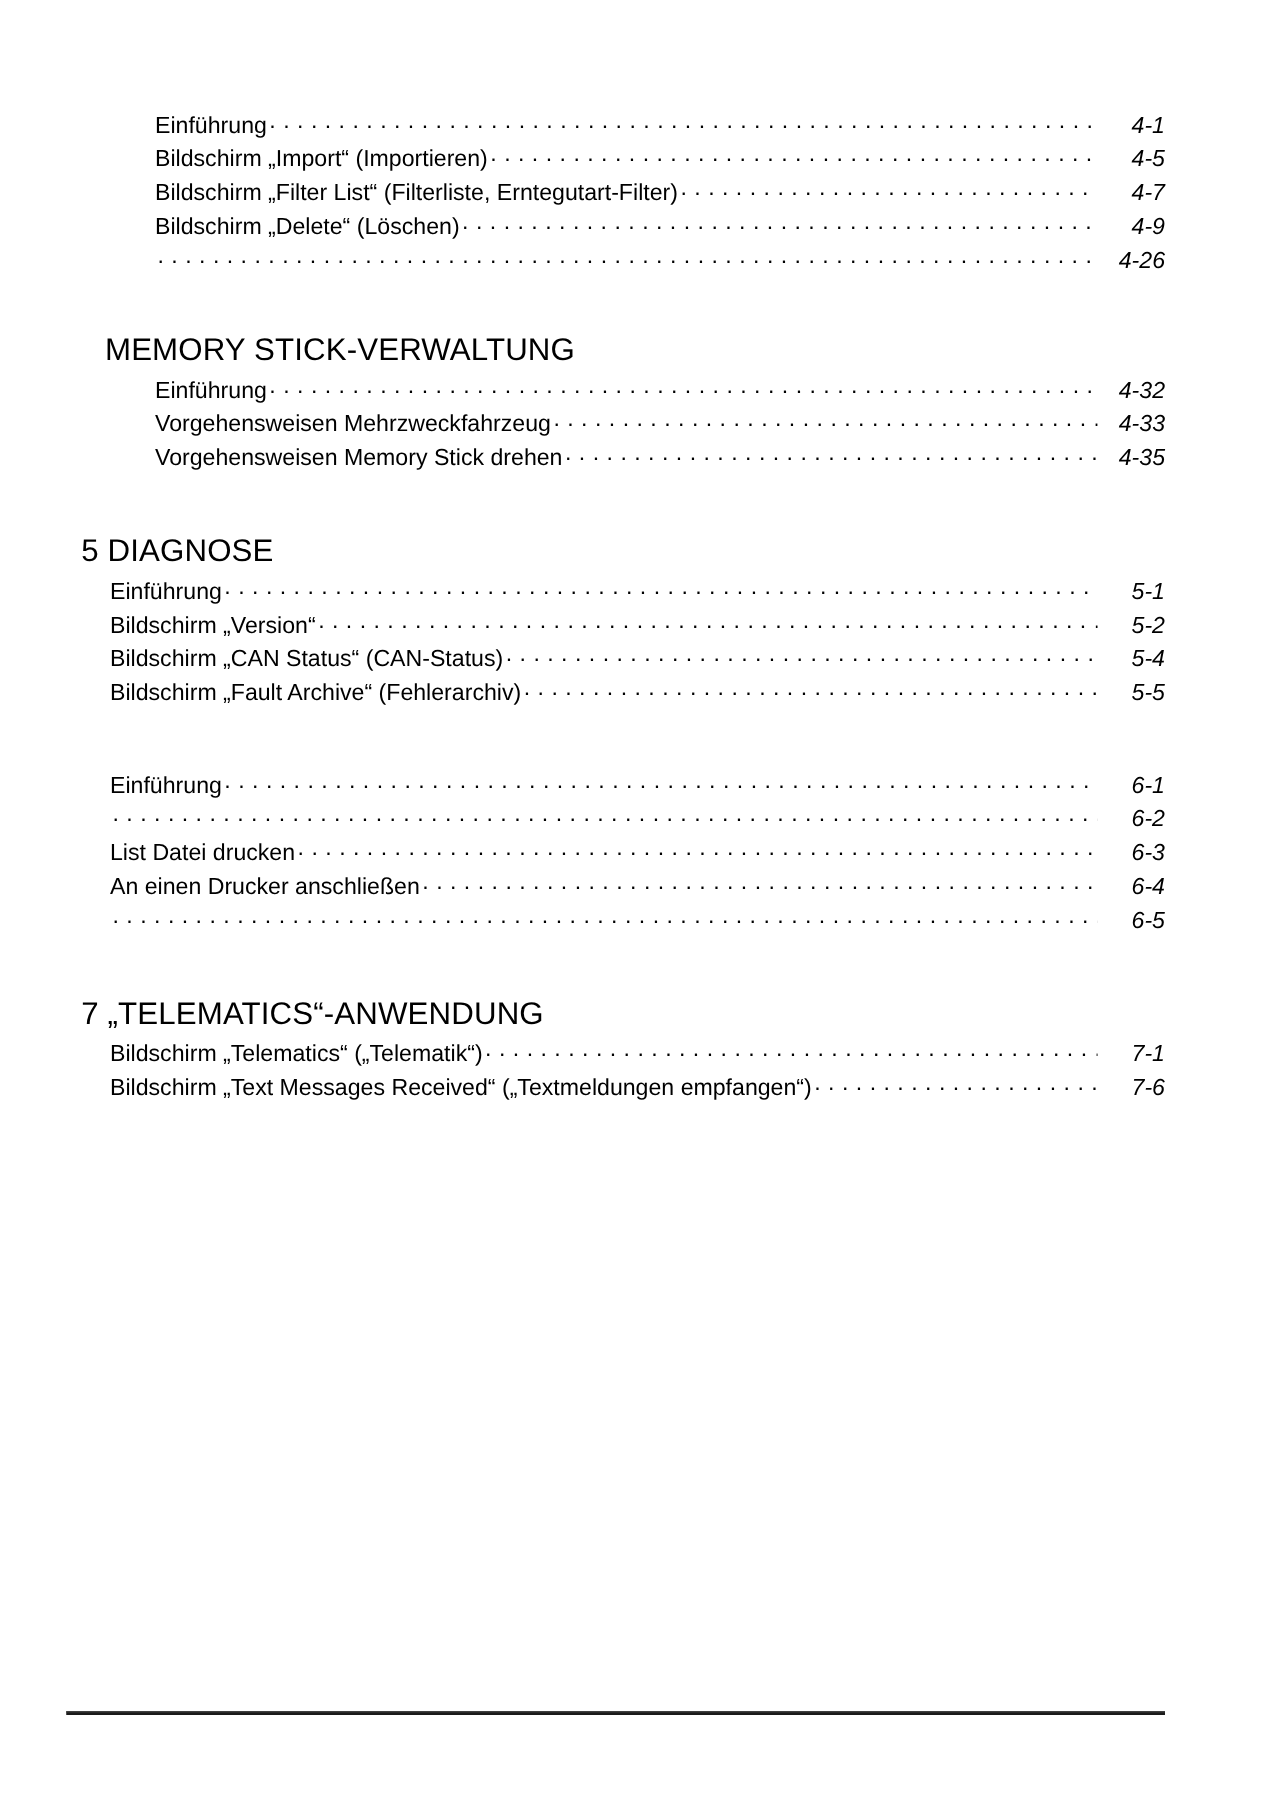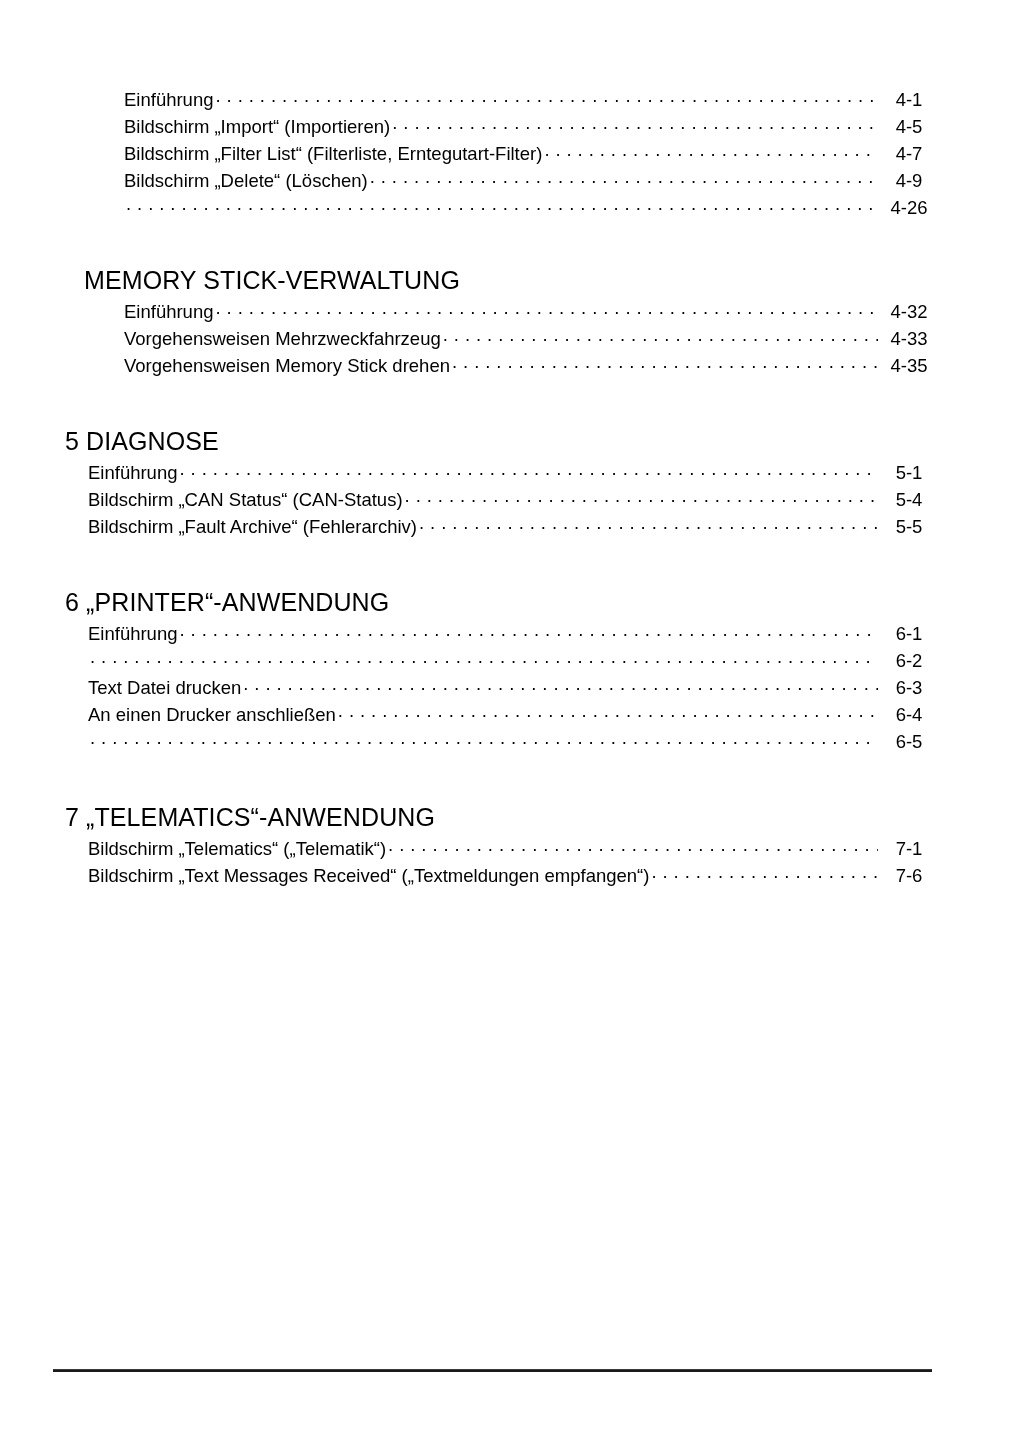--- a/index.html
+++ b/index.html
@@ -78,22 +78,23 @@
     bottom: 0;
     white-space: nowrap;
     font-size: 18.5px;
     line-height: 20px;
     letter-spacing: 0.4px;
     color: #000;
   }
   .entry-page {
     flex: 0 0 auto;
     min-width: 46px;
-    text-align: center;
+    text-align: right;
     padding-left: 6px;
+    font-style: italic;
   }
 
   
   .footer-rule {
     position: absolute;
     left: 53px;
     top: 1369px;
     width: 879px;
     height: 3px;
     background: #1a1a1a;
@@ -157,45 +158,49 @@
       </div>
       <div class="group gap-chapter">
         <div class="heading level-1">5 DIAGNOSE</div>
         <div class="entries indent-1">
           <div class="entry">
             <span class="entry-title">Einführung</span>
             <span class="entry-leader"></span>
             <span class="entry-page">5-1</span>
           </div>
           <div class="entry">
+            <span class="entry-title">Bildschirm „Version“</span>
+            <span class="entry-leader"></span>
+            <span class="entry-page">5-2</span>
+          </div>
+          <div class="entry">
             <span class="entry-title">Bildschirm „CAN Status“ (CAN-Status)</span>
             <span class="entry-leader"></span>
             <span class="entry-page">5-4</span>
           </div>
           <div class="entry">
             <span class="entry-title">Bildschirm „Fault Archive“ (Fehlerarchiv)</span>
             <span class="entry-leader"></span>
             <span class="entry-page">5-5</span>
           </div>
         </div>
       </div>
       <div class="group gap-chapter">
-        <div class="heading level-1">6 „PRINTER“-ANWENDUNG</div>
         <div class="entries indent-1">
           <div class="entry">
             <span class="entry-title">Einführung</span>
             <span class="entry-leader"></span>
             <span class="entry-page">6-1</span>
           </div>
           <div class="entry">
             <span class="entry-leader"></span>
             <span class="entry-page">6-2</span>
           </div>
           <div class="entry">
-            <span class="entry-title">Text Datei drucken</span>
+            <span class="entry-title">List Datei drucken</span>
             <span class="entry-leader"></span>
             <span class="entry-page">6-3</span>
           </div>
           <div class="entry">
             <span class="entry-title">An einen Drucker anschließen</span>
             <span class="entry-leader"></span>
             <span class="entry-page">6-4</span>
           </div>
           <div class="entry">
             <span class="entry-leader"></span>

